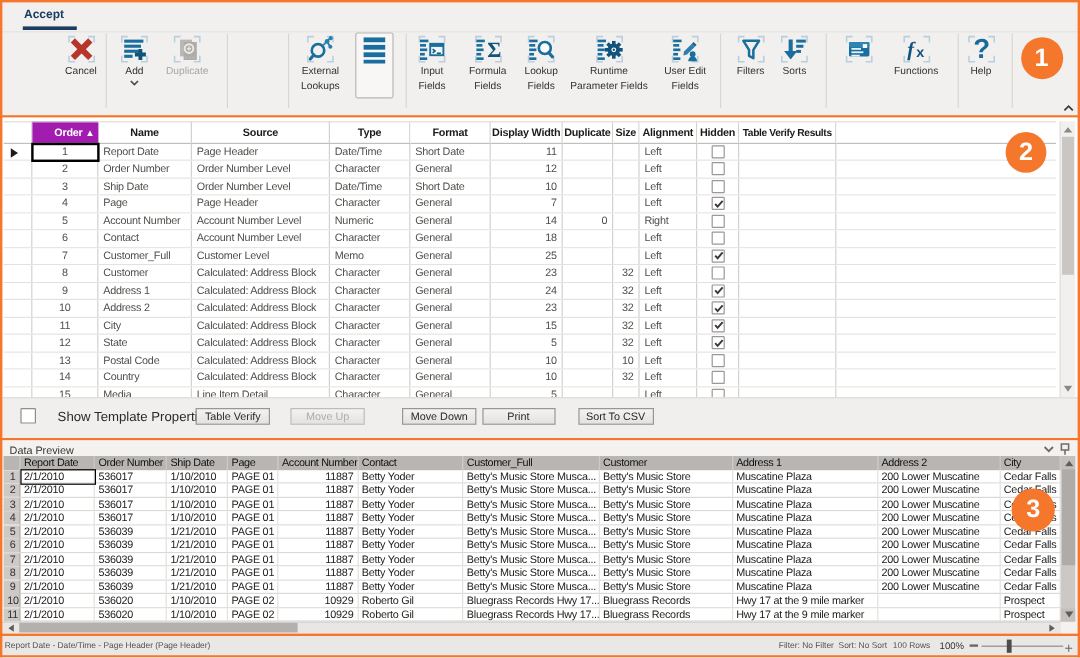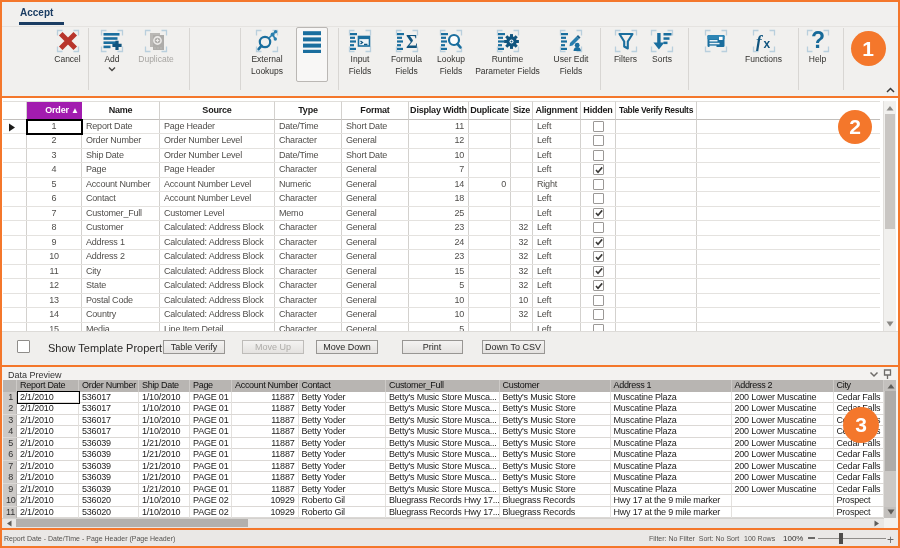--- a/index.html
+++ b/index.html
@@ -483,23 +483,23 @@
     </svg>
 <div class="abs" style="left:884.5px;top:114px;width:10.5px;height:115px;background:#c9c6c3"></div>
 <svg class="abs" style="left:886px;top:321px" width="8" height="6" viewBox="0 0 8 6">
       <path d="M0.5 0.5 L7.5 0.5 L4 5.5 Z" fill="#8a8885"></path>
     </svg>
 <div class="abs" style="left:2px;top:331px;width:896px;height:33.5px;background:#f0efed;border-top:1px solid #dddbd8"></div>
 <div class="abs" style="left:17px;top:340px;width:13px;height:13px;border:1px solid #8f8d8a;background:#fff;border-radius:1px"></div>
 <div class="abs" style="left:48px;top:342px;font-size:11px;color:#2a2927">Show Template Properties</div>
 <div class="btn" style="left:163px;width:62px">Table Verify</div>
 <div class="btn" style="left:242px;width:62px;color:#aeaca9;border-color:#bebcb9">Move Up</div>
-<div class="btn" style="left:316px;width:62px">Move Down</div>
+<div class="btn" style="left:335px;width:62px">Move Down</div>
 <div class="btn" style="left:401.5px;width:61px">Print</div>
-<div class="btn" style="left:481.5px;width:63px">Down To CSV</div>
+<div class="btn" style="left:481.5px;width:63px">Sort To CSV</div>
 <div class="circ" style="left:838px;top:110px;width:34px;height:34px;font-size:21px;line-height:34px">2</div>
 <div class="olin" style="left:0;top:364.5px;width:900px;height:2.5px"></div>
 <div class="abs" style="left:2px;top:367px;width:896px;height:160.5px;background:#f3f2f0"></div>
 <div class="abs" style="left:8px;top:370px;font-size:9px;color:#333">Data Preview</div>
 <svg class="abs" style="left:869px;top:371px" width="10" height="7" viewBox="0 0 10 7">
       <path d="M1.5 1.5 L5 5 L8.5 1.5" stroke="#6e6c69" stroke-width="1.5" fill="none"></path>
     </svg>
 <svg class="abs" style="left:883px;top:369px" width="9" height="11" viewBox="0 0 9 11">
       <path d="M1.5 1 H7.5 V6 H1.5 Z M4.5 6 V10" stroke="#6e6c69" stroke-width="1.3" fill="none"></path>
     </svg>

